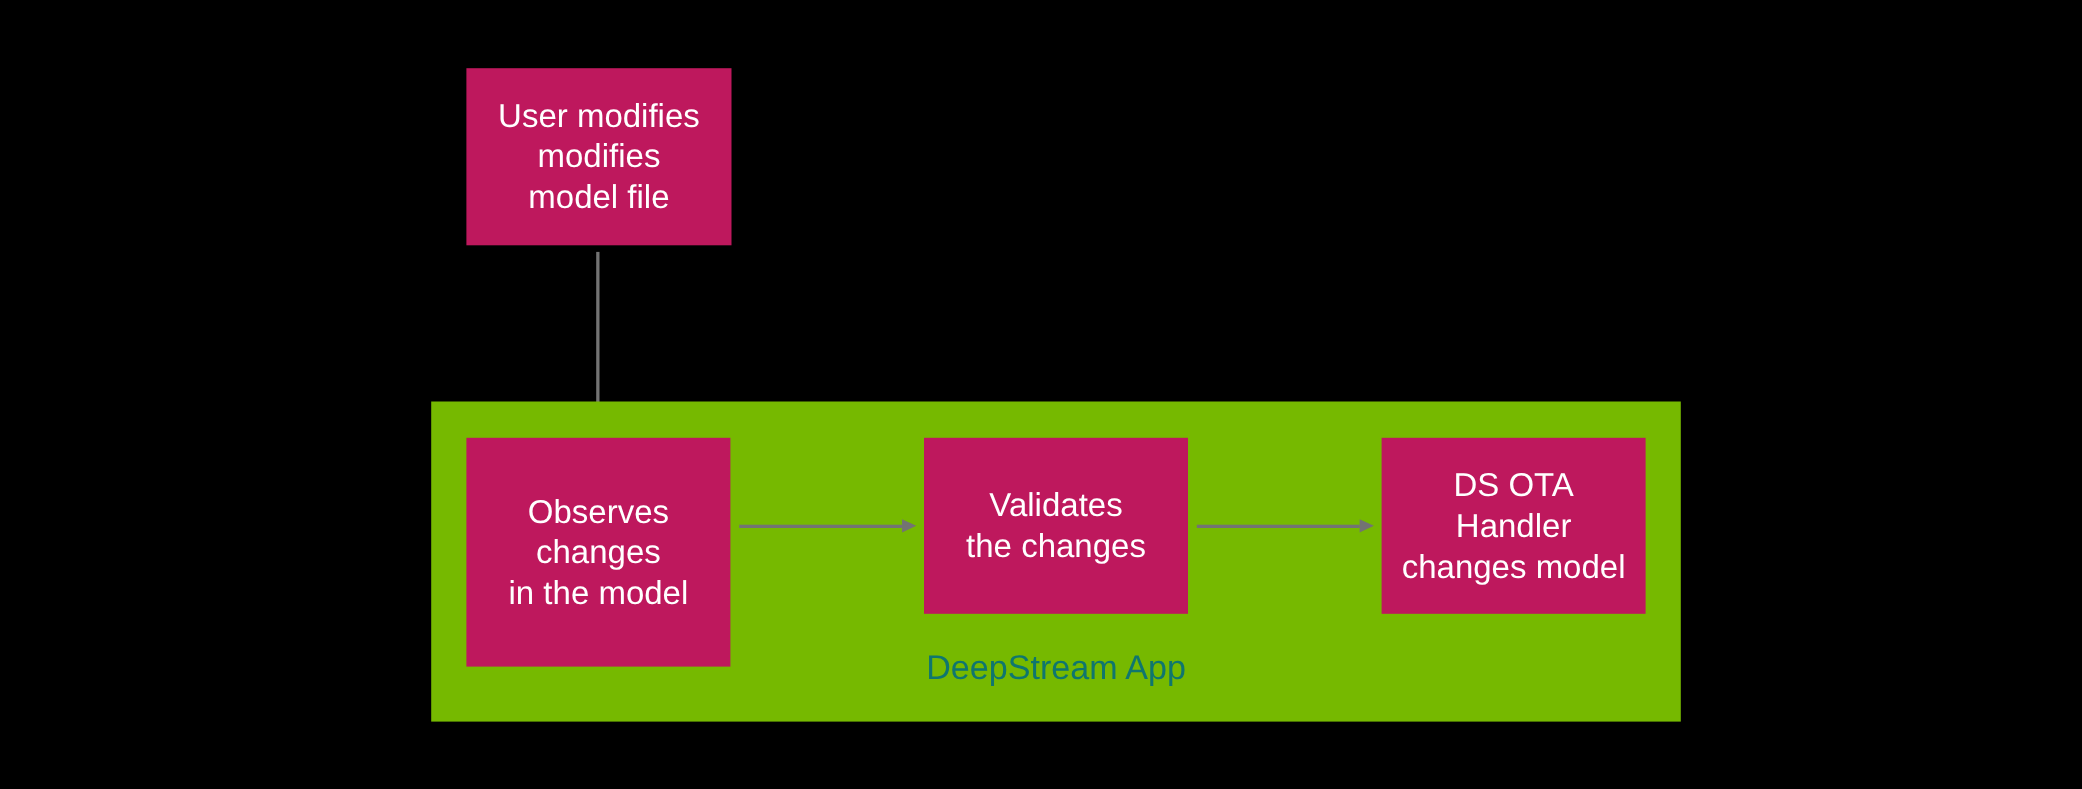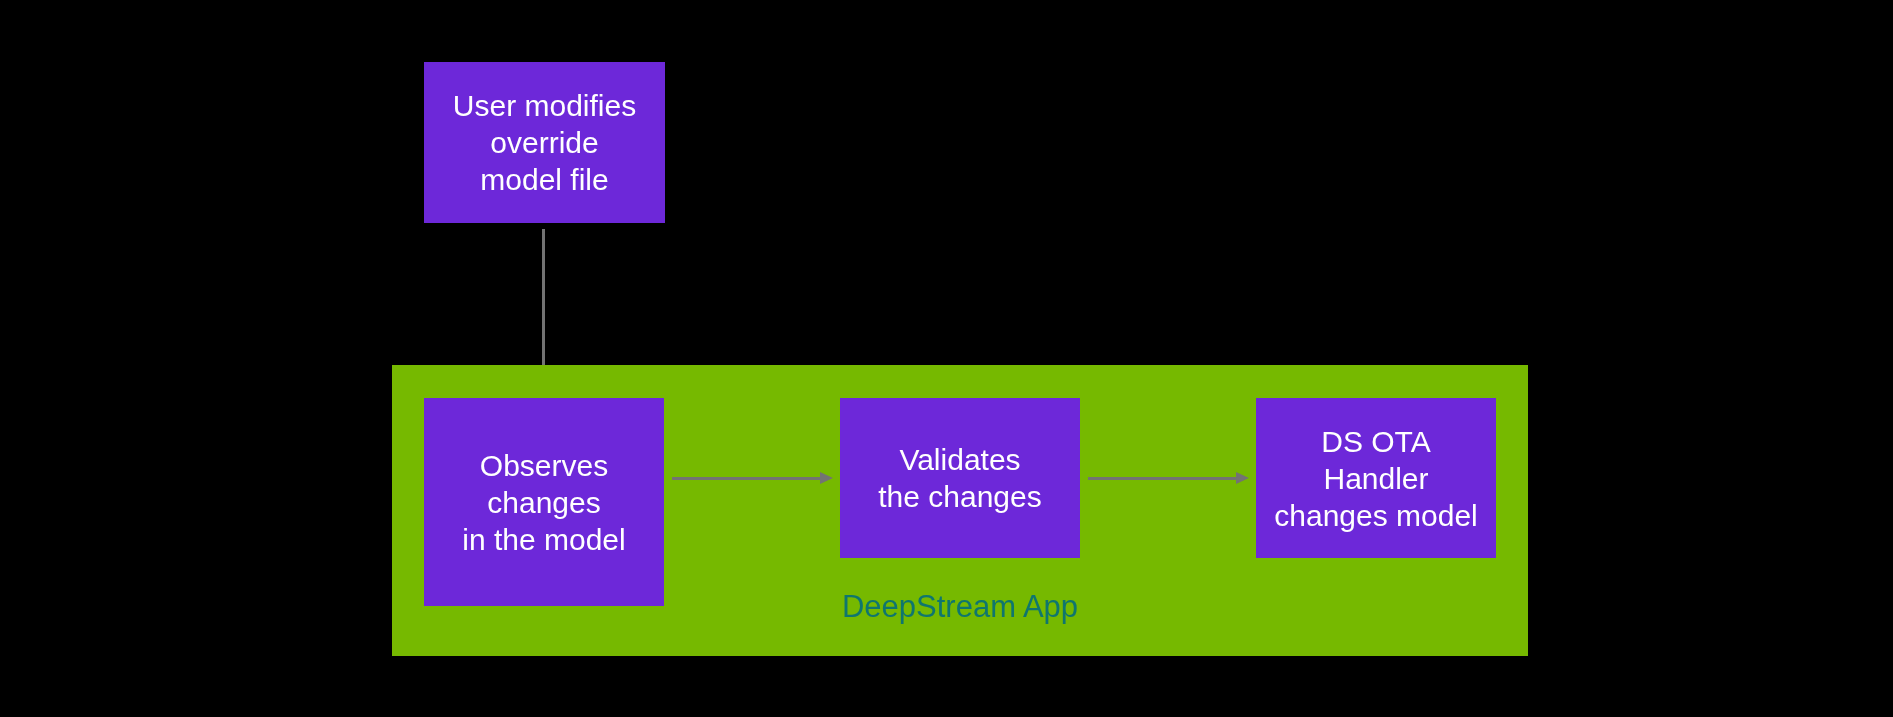--- a/index.html
+++ b/index.html
@@ -10,21 +10,21 @@
   .canvas {
     position: relative;
     width: 1893px;
     height: 717px;
     background: #000000;
     overflow: hidden;
     font-family: "Liberation Sans", sans-serif;
   }
   .node {
     position: absolute;
-    background: #6d28d9;
+    background: #be185d;
     color: #ffffff;
     display: flex;
     flex-direction: column;
     align-items: center;
     justify-content: center;
     text-align: center;
     font-size: 30px;
     line-height: 37px;
     font-weight: 400;
   }
@@ -93,21 +93,21 @@
   #h2-line { left: 1088px; top: 477px; width: 148px; }
   #h2-head { left: 1236px; top: 472px; }
 </style>
 </head>
 <body>
 
 <div class="canvas">
 
   <div class="node" id="node-top">
     <div class="node-line">User modifies</div>
-    <div class="node-line">override</div>
+    <div class="node-line">modifies</div>
     <div class="node-line">model file</div>
   </div>
 
   <div class="arrow-part line-v" id="v-line"></div>
   <div class="arrow-part head-down" id="v-head"></div>
 
   <div class="green-container"></div>
 
   <div class="node" id="node-obs">
     <div class="node-line">Observes</div>

